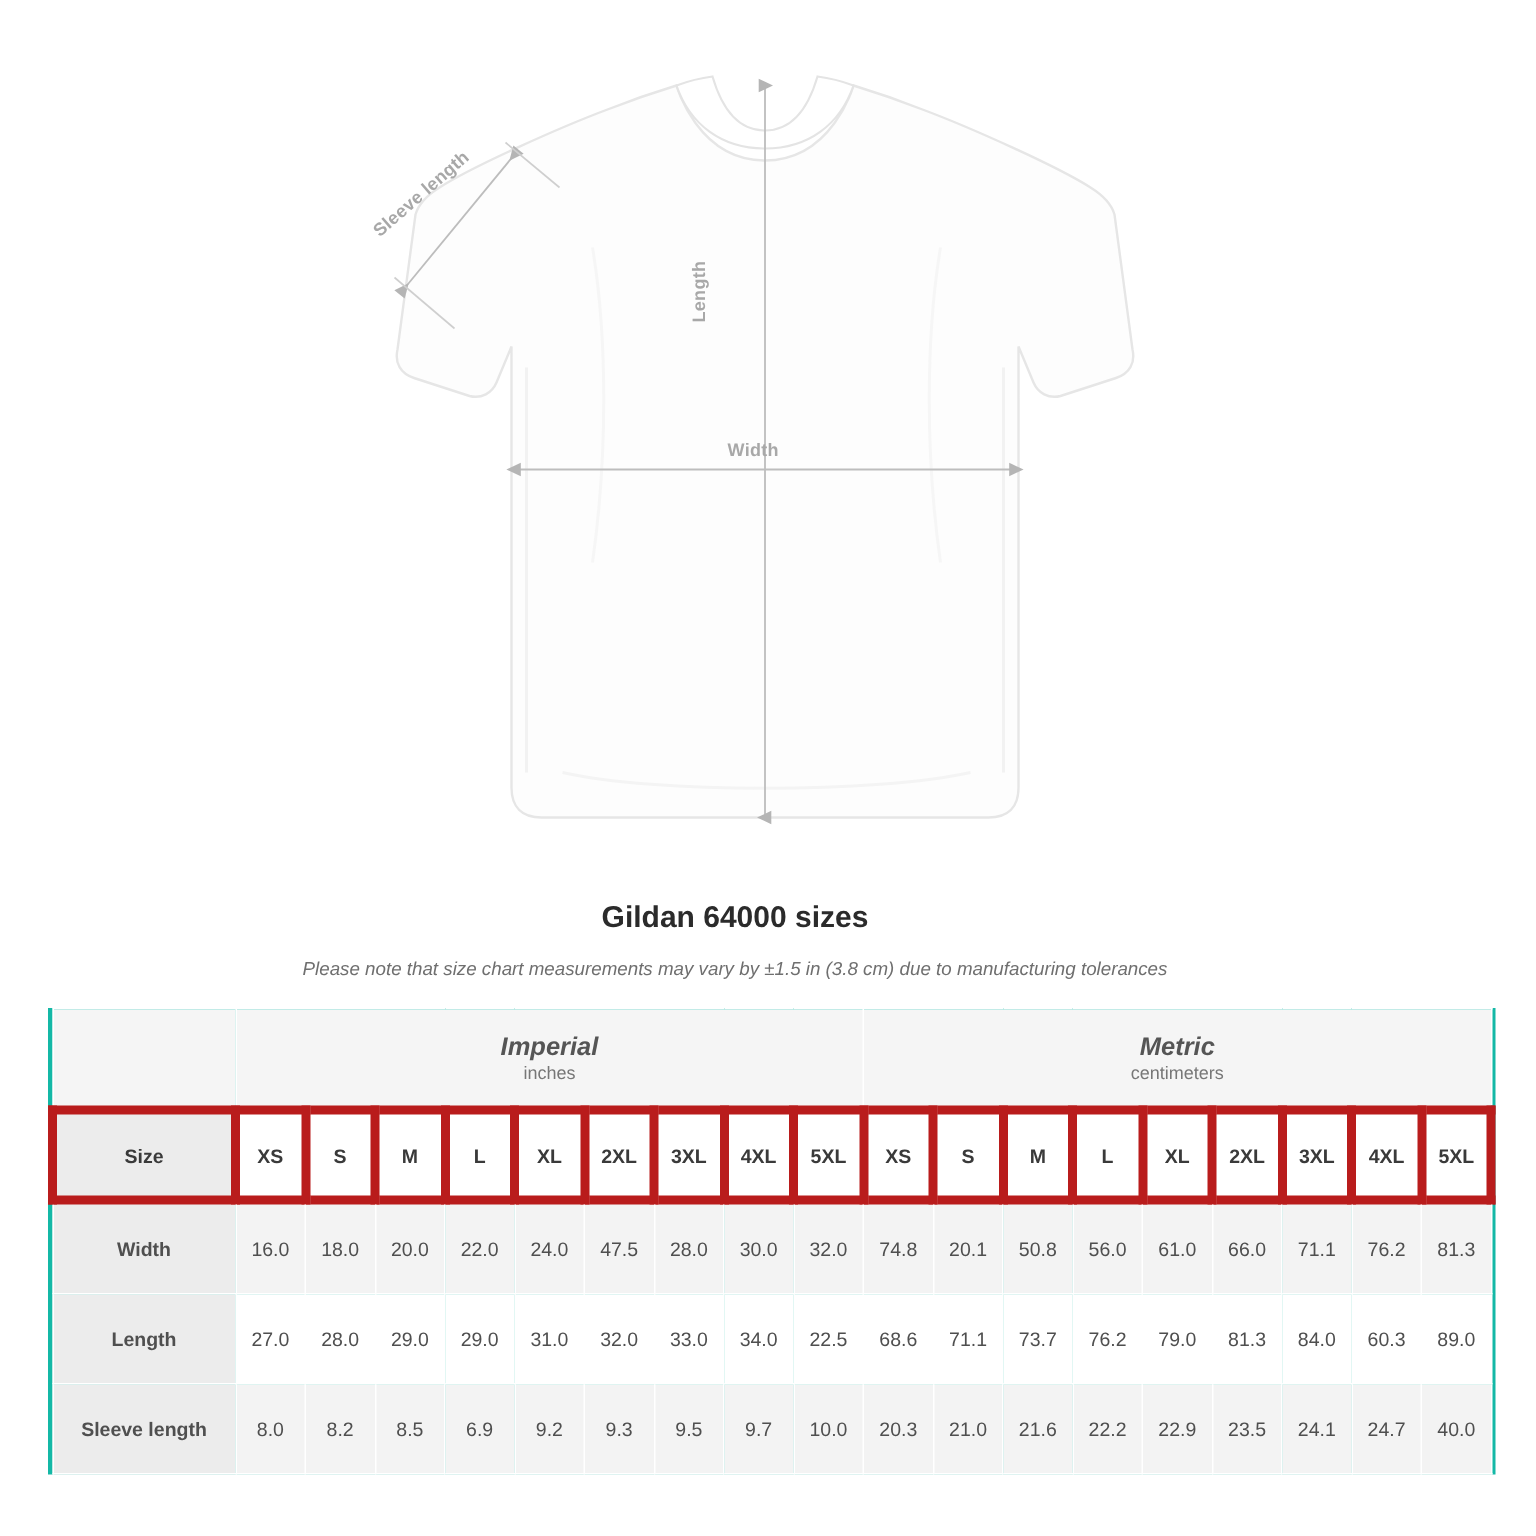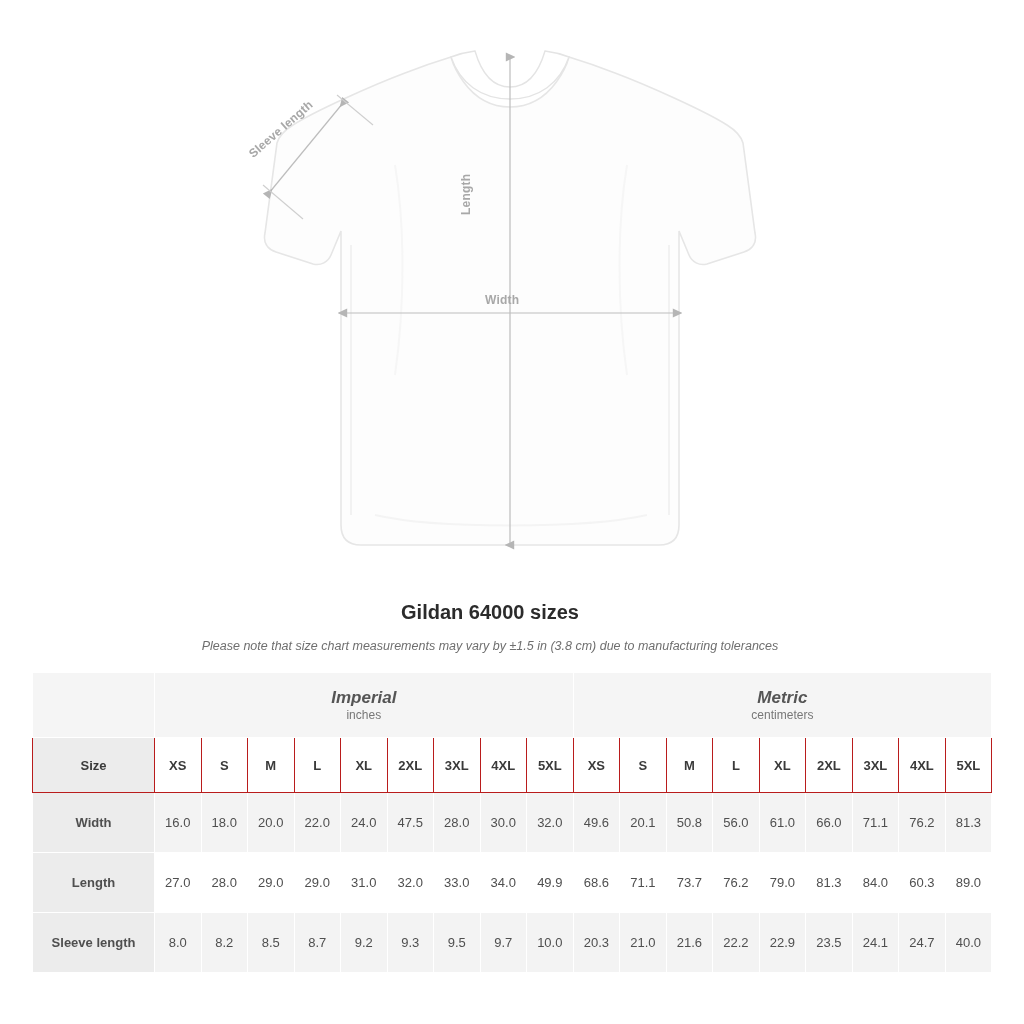--- a/index.html
+++ b/index.html
@@ -132,21 +132,21 @@
     border: none;
   }
 
   
   tr.size-head td {
     height: 54px;
     background: #ffffff;
     font-weight: bold;
     color: #3a3a3a;
     font-size: 13px;
-    border: 1px solid #b91c1c;
+    border: 6px solid #b91c1c;
   }
   tr.size-head td.rowlabel {
     background: #ffffff;
     font-weight: bold;
     color: #3a3a3a;
     font-size: 13px;
   }
 
   tr.data-row td {
     height: 59px;
@@ -312,59 +312,59 @@
         <td class="rowlabel">Width</td>
         <td>16.0</td>
         <td>18.0</td>
         <td>20.0</td>
         <td>22.0</td>
         <td>24.0</td>
         <td>47.5</td>
         <td>28.0</td>
         <td>30.0</td>
         <td>32.0</td>
-        <td>49.6</td>
+        <td>74.8</td>
         <td>20.1</td>
         <td>50.8</td>
         <td>56.0</td>
         <td>61.0</td>
         <td>66.0</td>
         <td>71.1</td>
         <td>76.2</td>
         <td>81.3</td>
       </tr>
 
       <tr class="data-row row-alt">
         <td class="rowlabel">Length</td>
         <td>27.0</td>
         <td>28.0</td>
         <td>29.0</td>
         <td>29.0</td>
         <td>31.0</td>
         <td>32.0</td>
         <td>33.0</td>
         <td>34.0</td>
-        <td>49.9</td>
+        <td>22.5</td>
         <td>68.6</td>
         <td>71.1</td>
         <td>73.7</td>
         <td>76.2</td>
         <td>79.0</td>
         <td>81.3</td>
         <td>84.0</td>
         <td>60.3</td>
         <td>89.0</td>
       </tr>
 
       <tr class="data-row row-norm">
         <td class="rowlabel">Sleeve length</td>
         <td>8.0</td>
         <td>8.2</td>
         <td>8.5</td>
-        <td>8.7</td>
+        <td>6.9</td>
         <td>9.2</td>
         <td>9.3</td>
         <td>9.5</td>
         <td>9.7</td>
         <td>10.0</td>
         <td>20.3</td>
         <td>21.0</td>
         <td>21.6</td>
         <td>22.2</td>
         <td>22.9</td>

